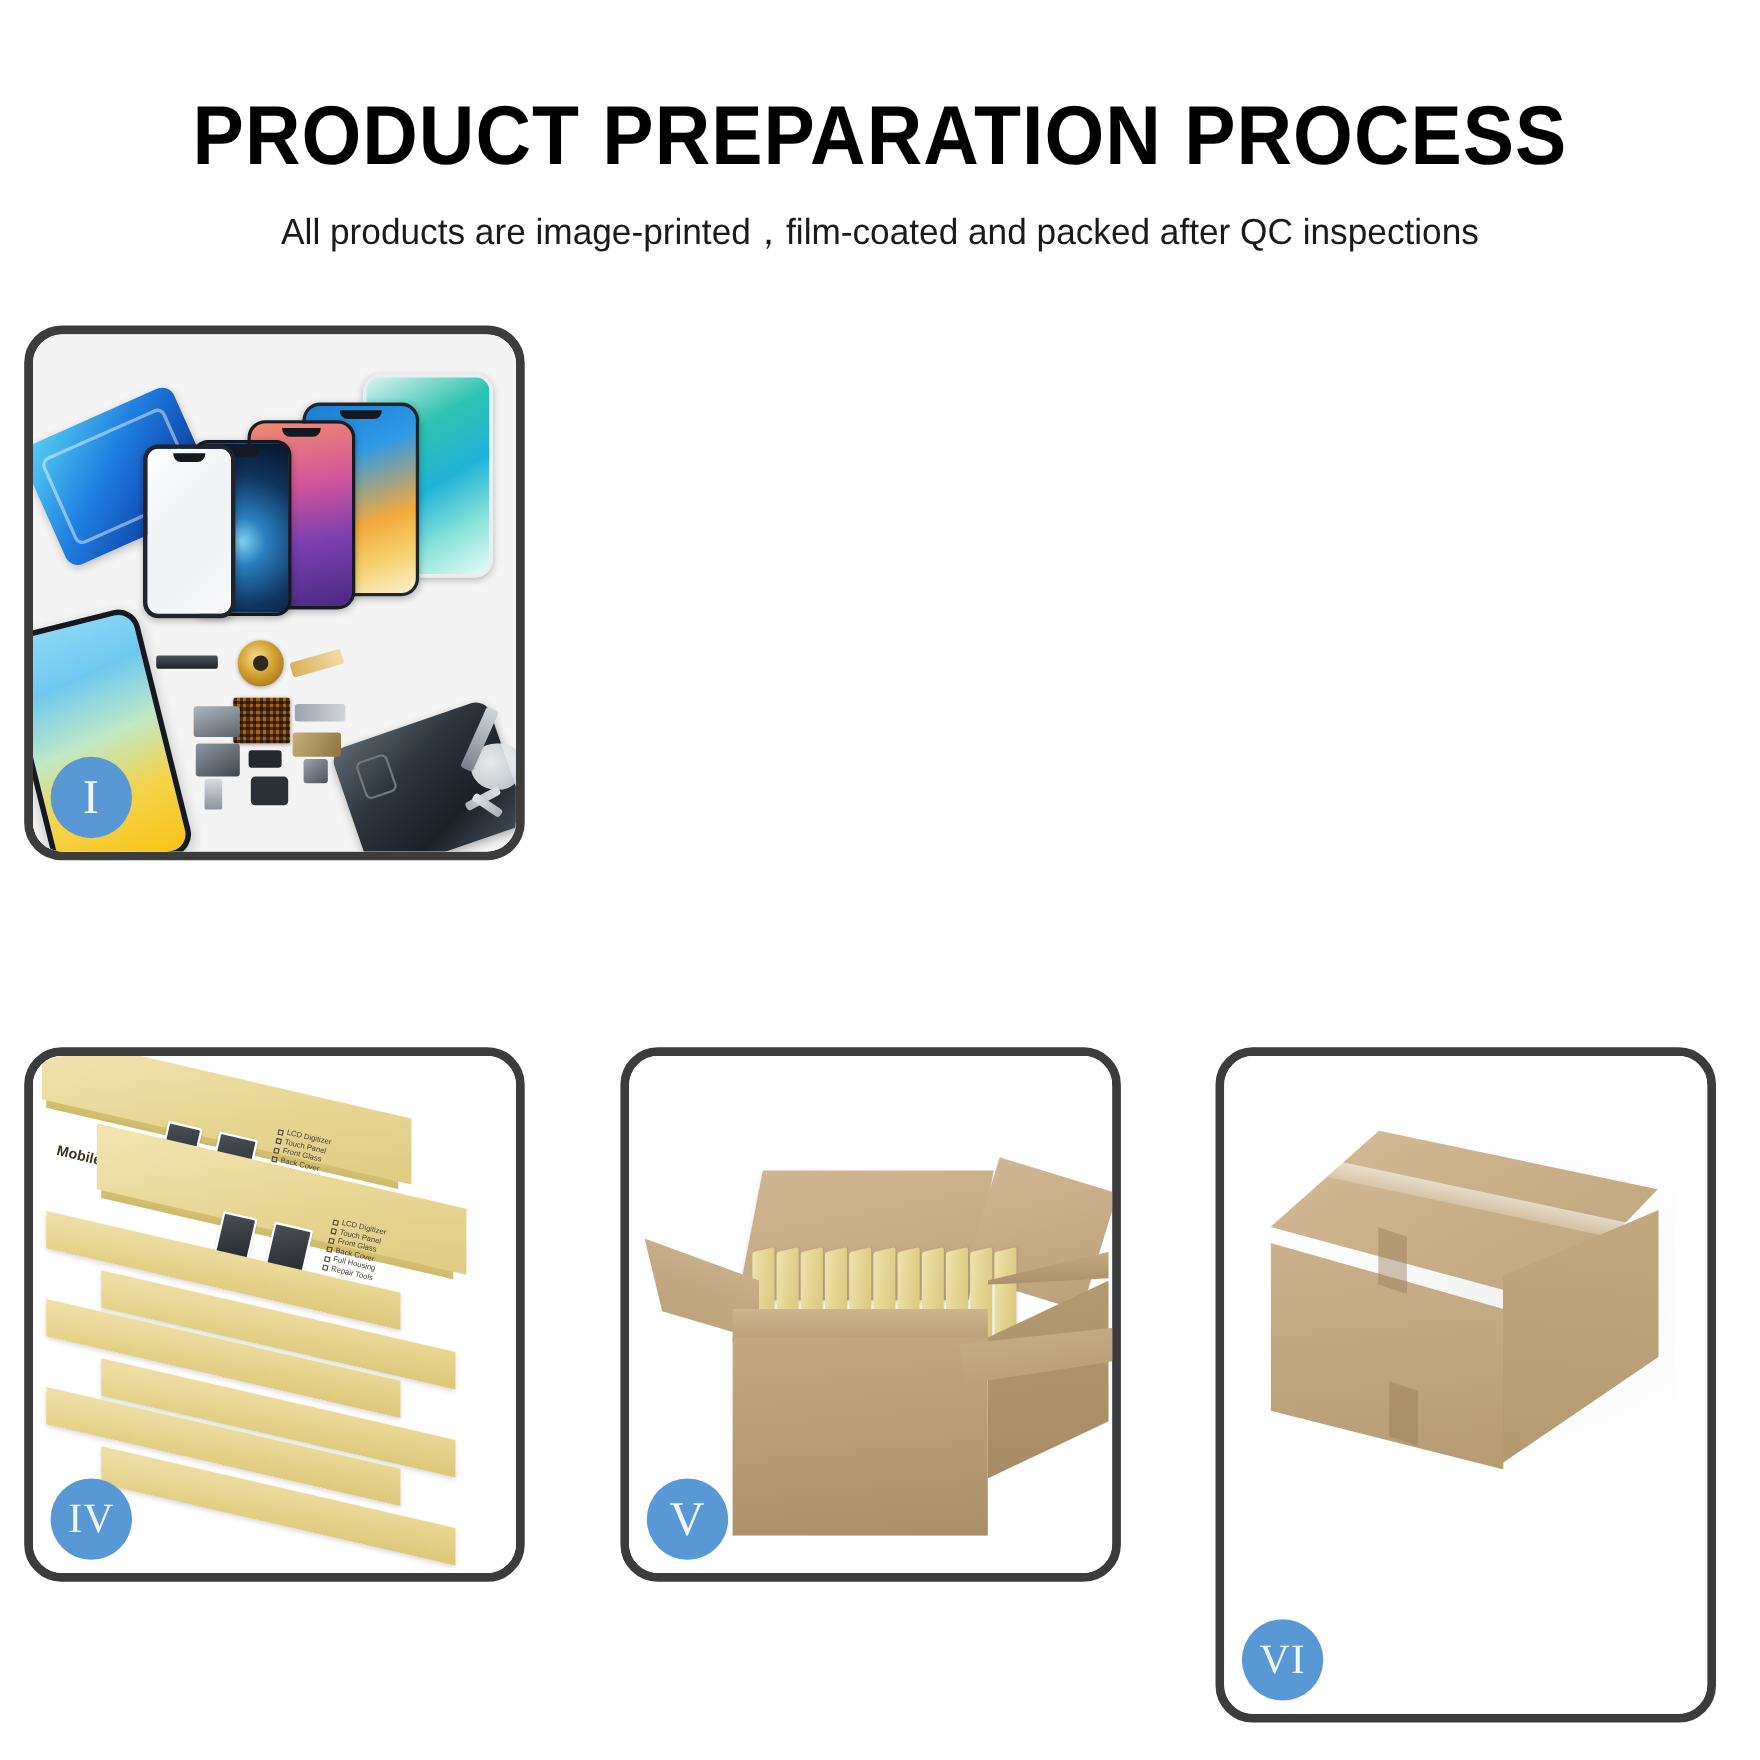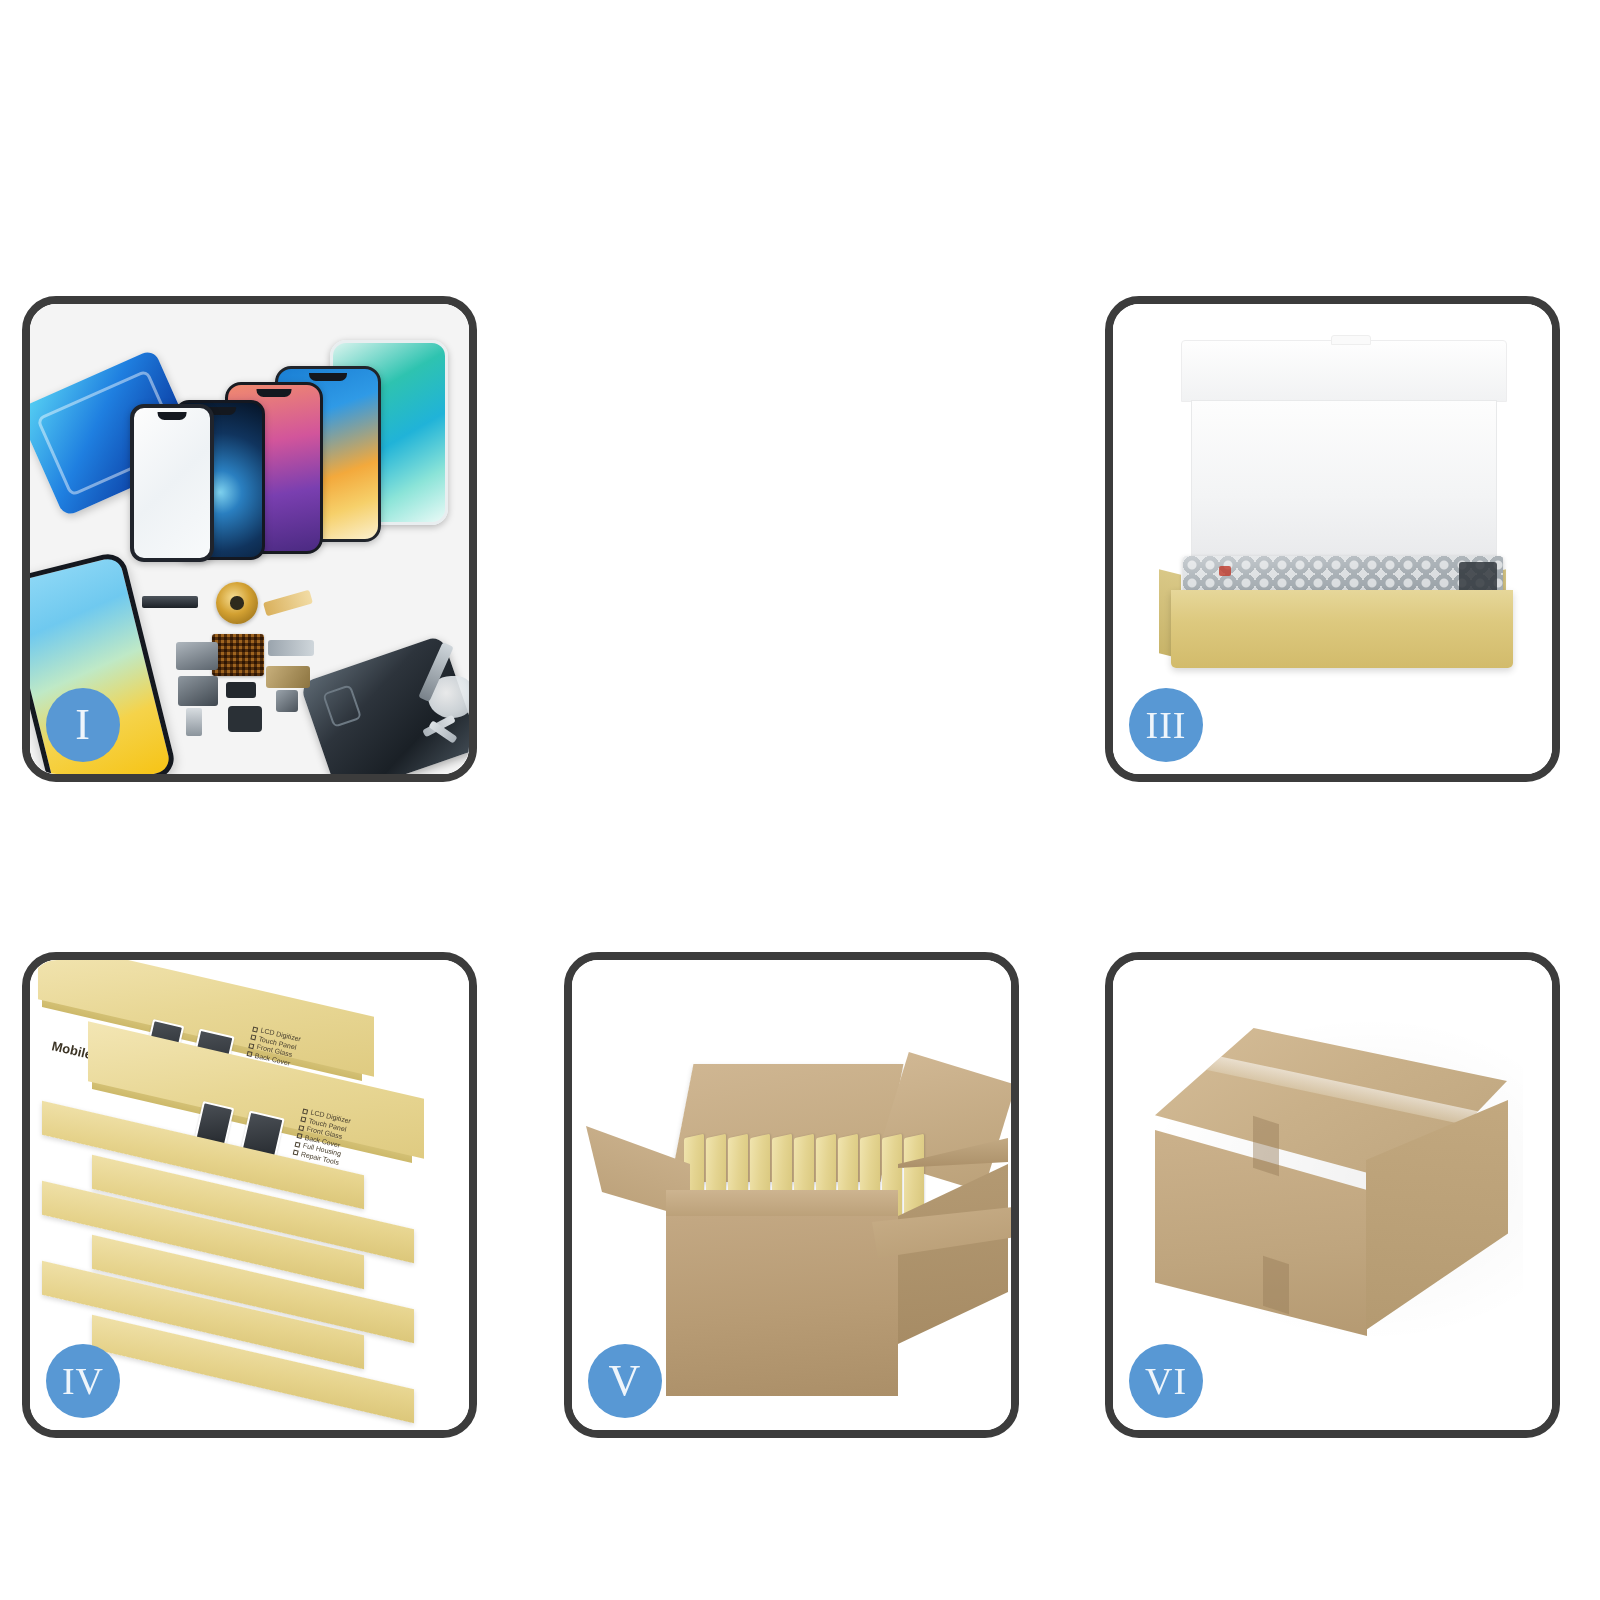--- a/index.html
+++ b/index.html
@@ -51,21 +51,21 @@
     overflow:hidden;
     background:#ffffff;
   }
 
   
   .p1 { left:22px;   top:296px;  width:455px;  height:486px; }
   .p2 { left:564px;  top:296px;  width:455px;  height:486px; }
   .p3 { left:1105px; top:296px;  width:455px;  height:486px; }
   .p4 { left:22px;   top:952px;  width:455px;  height:486px; }
   .p5 { left:564px;  top:952px;  width:455px;  height:486px; }
-  .p6 { left:1105px; top:952px;  width:455px;  height:486px; }
+  .p6 { left:1105px; top:952px;  width:455px;  height:614px; }
 
   
   .badge {
     position:absolute;
     left:16px;
     bottom:12px;
     width:74px; height:74px;
     border-radius:50%;
     background:#5898d4;
     color:#eef5fb;
@@ -427,20 +427,24 @@
   .s-shadow {
     position:absolute; left:30px; top:54px; width:380px; height:330px;
     background:radial-gradient(ellipse at 60% 50%, rgba(0,0,0,.05), rgba(0,0,0,0) 70%);
   }
 </style>
 </head>
 <body>
 
 <div class="page">
 
+  <div class="header">
+    <div class="title">PRODUCT PREPARATION PROCESS</div>
+    <div class="subtitle">All products are image-printed，film-coated and packed after QC inspections</div>
+  </div>
 
   <div class="grid">
 
     <div class="panel p1">
       <div class="panel-inner">
         <div class="scene1">
           <div class="sticker"></div>
 
           <div class="ph ph-a"></div>
           <div class="ph ph-b">
@@ -474,36 +478,20 @@
           <div class="brush"></div>
           <div class="tool1"></div>
           <div class="tool2"></div>
           <div class="tool3"></div>
         </div>
       </div>
       <div class="badge">I</div>
     </div>
 
 
-    <div class="panel p3">
-      <div class="panel-inner">
-        <div class="scene3">
-          <div class="m-lid"></div>
-          <div class="m-back"></div>
-          <div class="m-left-flap"></div>
-          <div class="m-right-flap"></div>
-          <div class="m-product">
-            <span class="bub"></span>
-            <span class="m-dot"></span>
-          </div>
-          <div class="m-front"></div>
-        </div>
-      </div>
-      <div class="badge wide">III</div>
-    </div>
 
     <div class="panel p4">
       <div class="panel-inner">
         <div class="scene4">
 
           <div class="gbox" style="left:12px; top:46px; width:320px; height:22px; transform:skewY(13deg);">
               <span class="side"></span>
             </div>
           <div class="gtop" style="left:8px; top:18px; width:336px; height:60px; transform:skewY(13deg);"></div>
 

